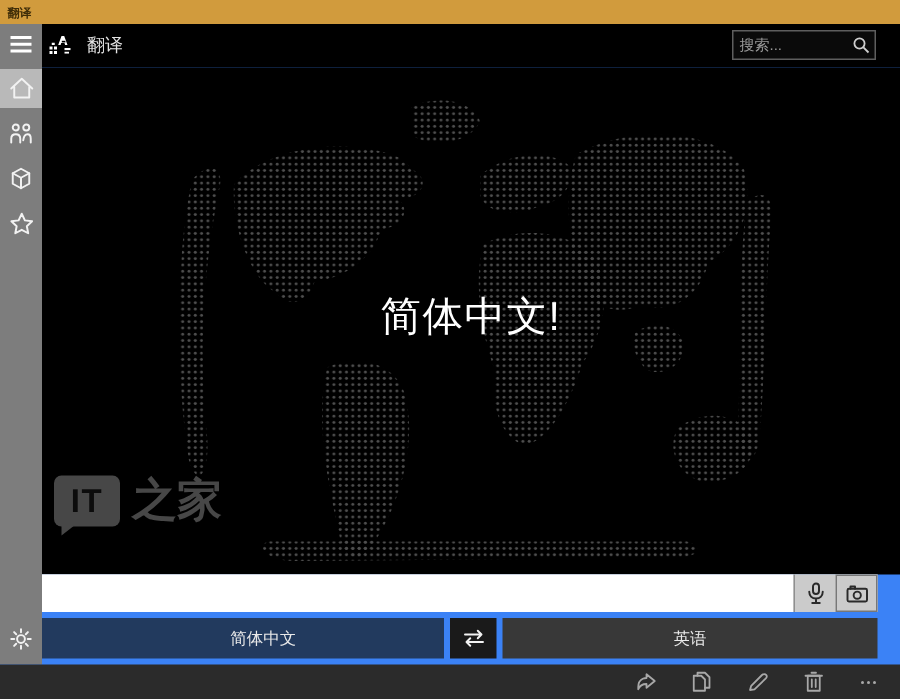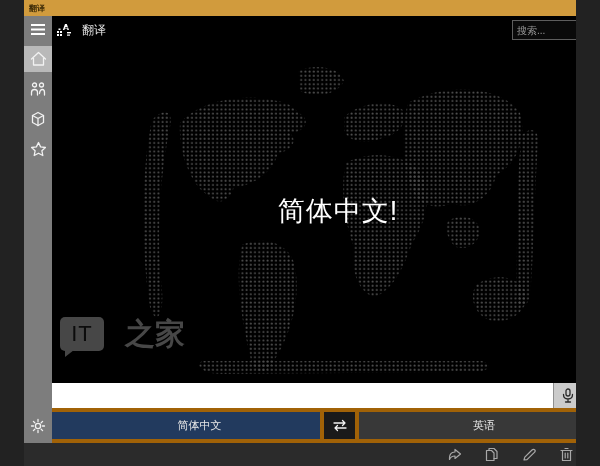--- a/index.html
+++ b/index.html
@@ -1,18 +1,18 @@
 <!DOCTYPE html>
 <html><head>
 <meta charset="utf-8">
 <style>
   * { margin:0; padding:0; box-sizing:border-box; }
   html,body { background:#222; }
   body { font-family:"Liberation Sans", sans-serif; }
-  #app { position:relative; width:552px; height:466px; background:#a16207; overflow:hidden; margin:0 auto; }
+  #app { position:relative; width:600px; height:466px; background:#3b82f6; overflow:hidden; margin:0 auto; }
 
   
   .titlebar { position:absolute; left:0; top:0; width:600px; height:16px; background:#d19b3d; display:flex; align-items:center; }
   .titlebar-title { font-size:8px; color:#3f2d08; margin-left:5px; font-weight:bold; }
 
   
   .sidebar { position:absolute; left:0; top:16px; width:28px; height:427px; background:#7d7d7d; display:flex; flex-direction:column; align-items:stretch; }
   .side-item { height:26px; display:flex; align-items:center; justify-content:center; cursor:pointer; }
   .side-item.selected { background:#b9b9b9; }
   .side-item svg { display:block; }
@@ -29,23 +29,23 @@
   .searchbox input::placeholder { color:#9a9a9a; }
   .search-btn { width:18px; height:100%; display:flex; align-items:center; justify-content:center; cursor:pointer; }
 
   
   .main { position:absolute; left:28px; top:45px; width:572px; height:338px; background:#000; overflow:hidden; }
   .globe { position:absolute; left:0; top:0; width:572px; height:338px; }
   .headline { position:absolute; left:0; right:0; top:148px; text-align:center; color:#ffffff; font-size:27px; font-weight:500; letter-spacing:1px; }
 
   .watermark { position:absolute; left:8px; top:272px; }
   .wm-row { display:flex; align-items:flex-start; }
-  .wm-logo { position:relative; width:44px; height:34px; background:#474747; border-radius:5px; display:flex; align-items:center; justify-content:center; color:#0c0c0c; font-weight:normal; font-size:22px; letter-spacing:1px; }
+  .wm-logo { position:relative; width:44px; height:34px; background:#474747; border-radius:5px; display:flex; align-items:center; justify-content:center; color:#0c0c0c; font-weight:bold; font-size:22px; letter-spacing:1px; }
   .wm-logo::after { content:""; position:absolute; left:5px; bottom:-6px; width:0; height:0; border-left:9px solid #474747; border-bottom:7px solid transparent; }
-  .wm-cn { color:#474747; font-size:30px; font-weight:bold; margin-left:21px; line-height:34px; font-family:"Liberation Serif",serif; }
+  .wm-cn { color:#474747; font-size:30px; font-weight:bold; margin-left:8px; line-height:34px; font-family:"Liberation Serif",serif; }
   .wm-url { color:#585858; font-size:14px; margin-top:9px; }
 
   
   .input-bar { position:absolute; left:28px; top:383px; width:557px; height:25px; display:flex; background:#fff; }
   .input-bar input { flex:1; min-width:0; border:none; outline:none; background:#fff; font-size:12px; padding:0 6px; font-family:"Liberation Sans",sans-serif; }
   .io-btn { width:28px; height:25px; background:#cbcbcb; border-left:1px solid #8f8f8f; display:flex; align-items:center; justify-content:center; cursor:pointer; }
   .io-btn.camera { border:1px solid #777; }
 
   
   .lang-btn { position:absolute; top:412px; height:27px; display:flex; align-items:center; justify-content:center; color:#e9e9e9; font-size:11px; cursor:pointer; }

